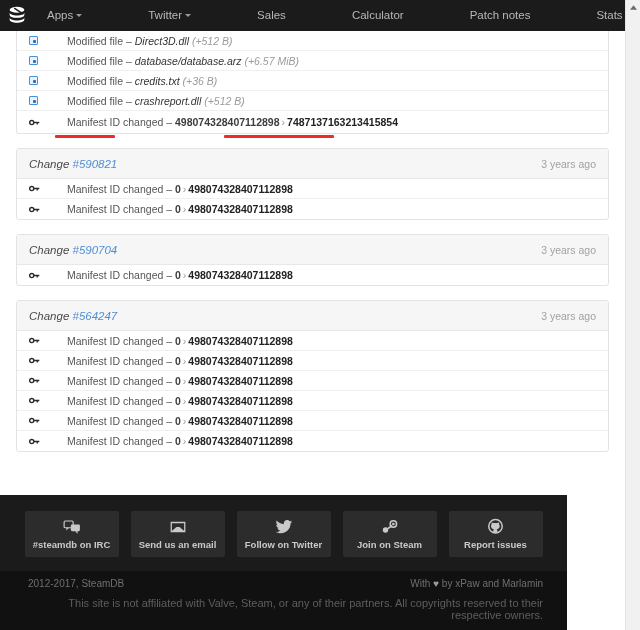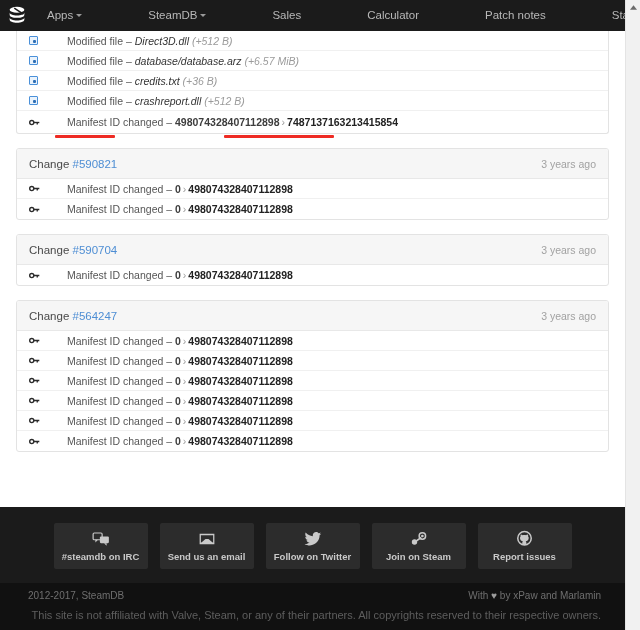--- a/index.html
+++ b/index.html
@@ -72,21 +72,21 @@
   }
   .change-card {
     margin: 14px 16px 0 16px; border: 1px solid #e3e3e3;
     border-radius: 3px; background: #fff; overflow: hidden;
   }
   .card-header {
     background: #f6f6f6; border-bottom: 1px solid #e8e8e8;
     height: 30px; display: flex; align-items: center;
     padding: 0 12px; justify-content: space-between;
   }
-  .card-title { font-size: 11.5px; color: #4a4a4a; }
+  .card-title { font-size: 11.5px; color: #4a4a4a; font-style: italic; }
   .card-title a { color: #4e8ed4; text-decoration: none; }
   .card-time { font-size: 10.5px; color: #a2a2a2; }
 
   .row {
     display: flex; align-items: center;
     height: 20px; padding: 0 12px;
     border-bottom: 1px solid #f0f0f0;
     font-size: 10.5px; color: #5c5c5c;
     white-space: nowrap;
   }
@@ -109,21 +109,21 @@
   .mid-new { color: #222; font-weight: bold; }
 
   .underline-host { position: relative; }
   .red-underline {
     position: absolute; height: 3px; background: #ee2b24; border-radius: 1px;
     bottom: -5px;
   }
 
   
   .footer {
-    position: absolute; left: 0; bottom: 0; width: 625px;
+    position: absolute; left: 0; bottom: 0; width: 567px;
     background: #1b1b1b; padding-top: 16px;
   }
   .footer-buttons {
     display: flex; justify-content: center; gap: 12px; padding: 0 10px 14px 10px;
   }
   .foot-btn {
     width: 94px; height: 46px; background: #2c2c2c; border-radius: 2px;
     display: flex; flex-direction: column; align-items: center; justify-content: center;
     gap: 3px; cursor: pointer;
   }
@@ -147,21 +147,21 @@
         <path d="M4 13.6c0 1.8 3.6 3.2 8 3.2s8-1.4 8-3.2v2.6c0 1.8-3.6 3.2-8 3.2s-8-1.4-8-3.2z" fill="#fff"></path>
         <path d="M9 3.5 L19 10" stroke="#1b1b1b" stroke-width="1.6" fill="none"></path>
       </svg>
     </div>
 
     <div class="nav-items">
       <div class="nav-item">
         <span>Apps</span><span class="caret"></span>
       </div>
       <div class="nav-item">
-        <span>SteamDB</span><span class="caret"></span>
+        <span>Twitter</span><span class="caret"></span>
       </div>
       <div class="nav-item">Sales</div>
       <div class="nav-item">Calculator</div>
       <div class="nav-item">Patch notes</div>
       <div class="nav-item">
         <span>Stats</span><span class="caret"></span>
       </div>
     </div>
 
     <div class="search-wrap">

